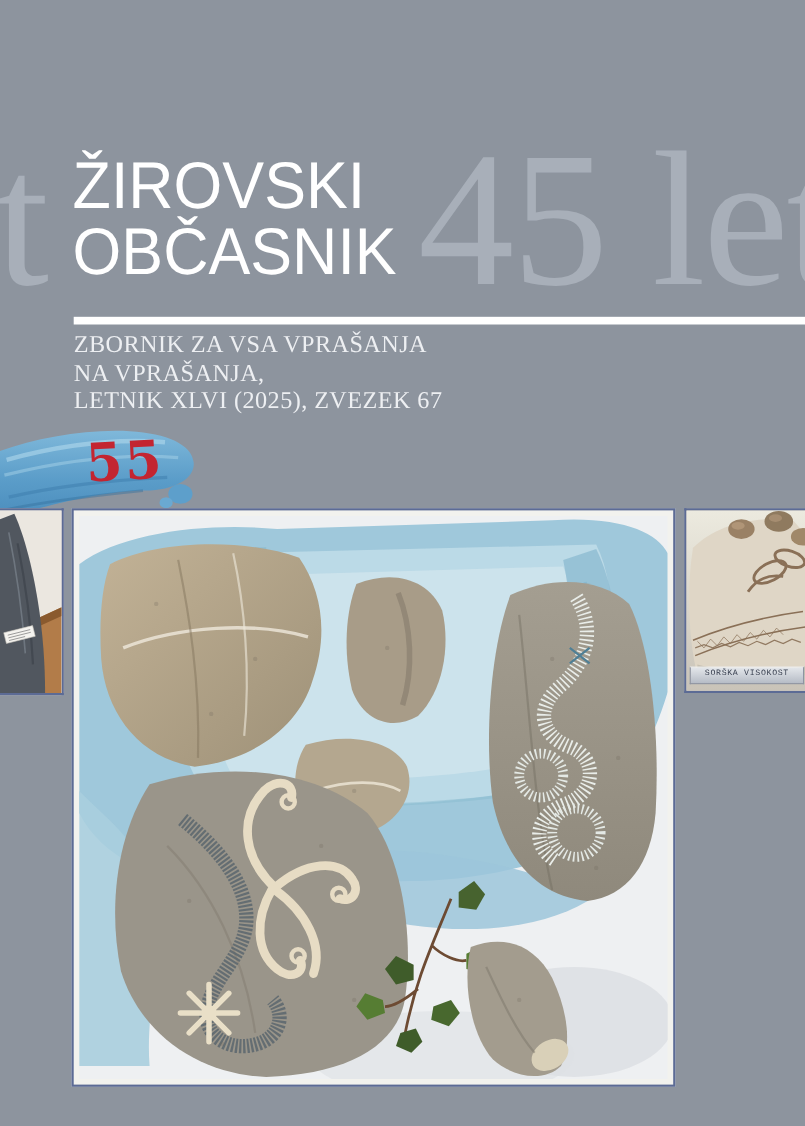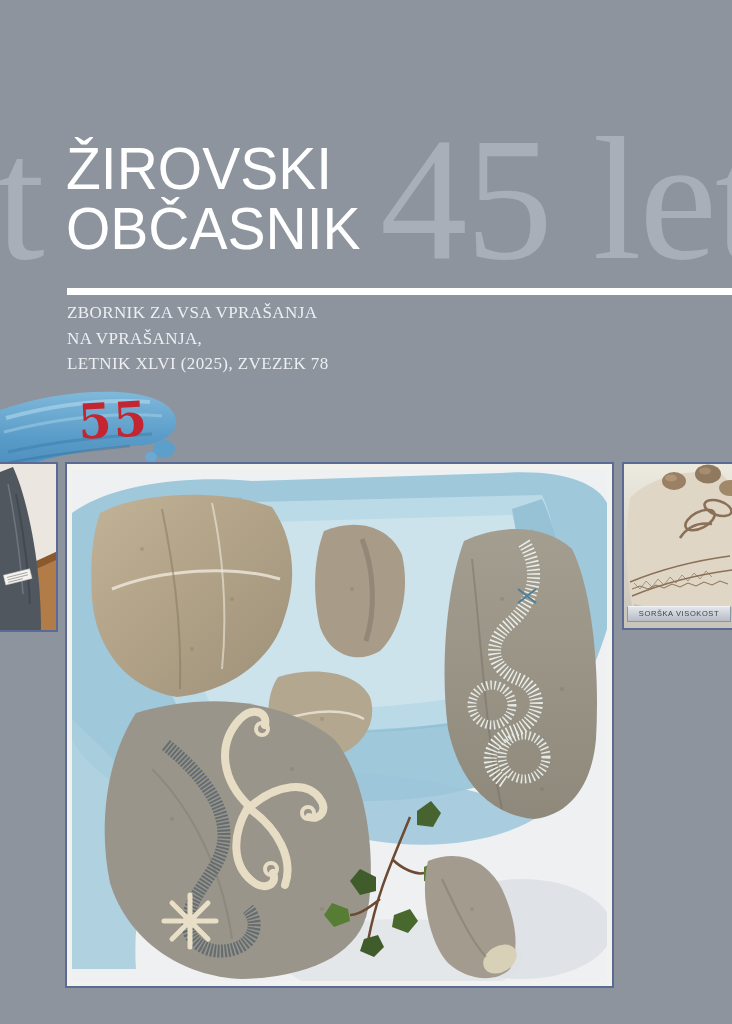--- a/index.html
+++ b/index.html
@@ -32,21 +32,21 @@
     transform:scaleX(.95);transform-origin:left top;
     letter-spacing:0px;
   }
   .rule{
     position:absolute;left:67px;top:288px;width:665px;height:7px;
     background:#ffffff;
   }
   .subtitle{
     position:absolute;left:67px;top:300px;
     font-family:"Liberation Serif",serif;
-    color:#edeff2;font-size:17px;line-height:25.5px;letter-spacing:.4px;
+    color:#edeff2;font-size:22px;line-height:25.5px;letter-spacing:.4px;
   }
   
   .brush{position:absolute;left:0;top:388px;width:192px;height:95px;}
   .issue-no{
     position:absolute;left:78px;top:392px;
     font-family:"DejaVu Serif",serif;font-weight:700;
     font-size:48px;color:#c32531;transform:rotate(-3deg);
     letter-spacing:2px;
   }
   
@@ -65,21 +65,21 @@
   .photo-right{
     position:absolute;left:622px;top:462px;width:110px;height:168px;
     border:2px solid #5c6b95;border-right:none;background:#ddd6ca;
     box-sizing:border-box;
   }
   .photo-right svg{display:block;width:108px;height:164px;}
   .caption-plate{
     position:absolute;left:3px;right:1px;bottom:6px;height:14px;
     background:linear-gradient(#e3e6ea,#b6bcc6);
     border:1px solid #8d94a2;border-top-color:#f0f2f5;
-    font-family:Liberation Sans, sans-serif;font-size:7.5px;
+    font-family:Liberation Mono, monospace;font-size:7.5px;
     color:#3b4252;letter-spacing:.6px;text-align:center;
     line-height:13px;overflow:hidden;
   }
 </style>
 </head>
 <body>
 
 <div class="cover">
 
   <div class="watermark">
@@ -88,21 +88,21 @@
   </div>
 
   <div class="title">
     <div>ŽIROVSKI</div>
     <div>OBČASNIK</div>
   </div>
   <div class="rule"></div>
   <div class="subtitle">
     <div>ZBORNIK ZA VSA VPRAŠANJA</div>
     <div>NA VPRAŠANJA,</div>
-    <div>LETNIK XLVI (2025), ZVEZEK 78</div>
+    <div>LETNIK XLVI (2025), ZVEZEK 67</div>
   </div>
 
   <div class="brush">
     <svg viewBox="0 0 192 95">
       <defs>
         <linearGradient id="bg1" x1="0" y1="0" x2="0" y2="1">
           <stop offset="0" stop-color="#7fb8da"></stop>
           <stop offset=".55" stop-color="#5b9dc9"></stop>
           <stop offset="1" stop-color="#4a8cbc"></stop>
         </linearGradient>

